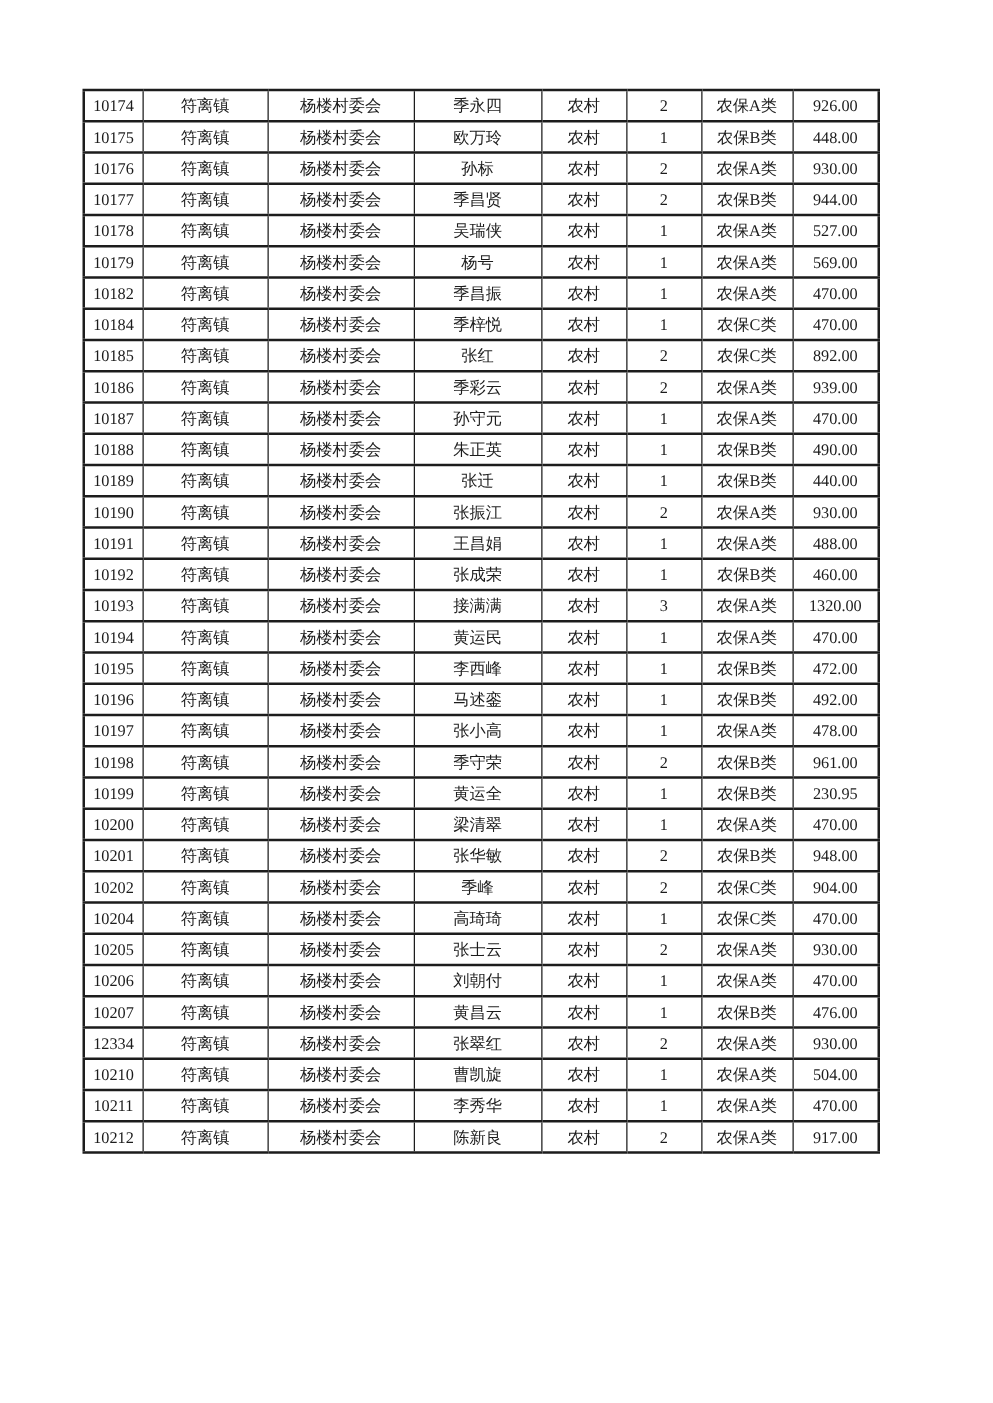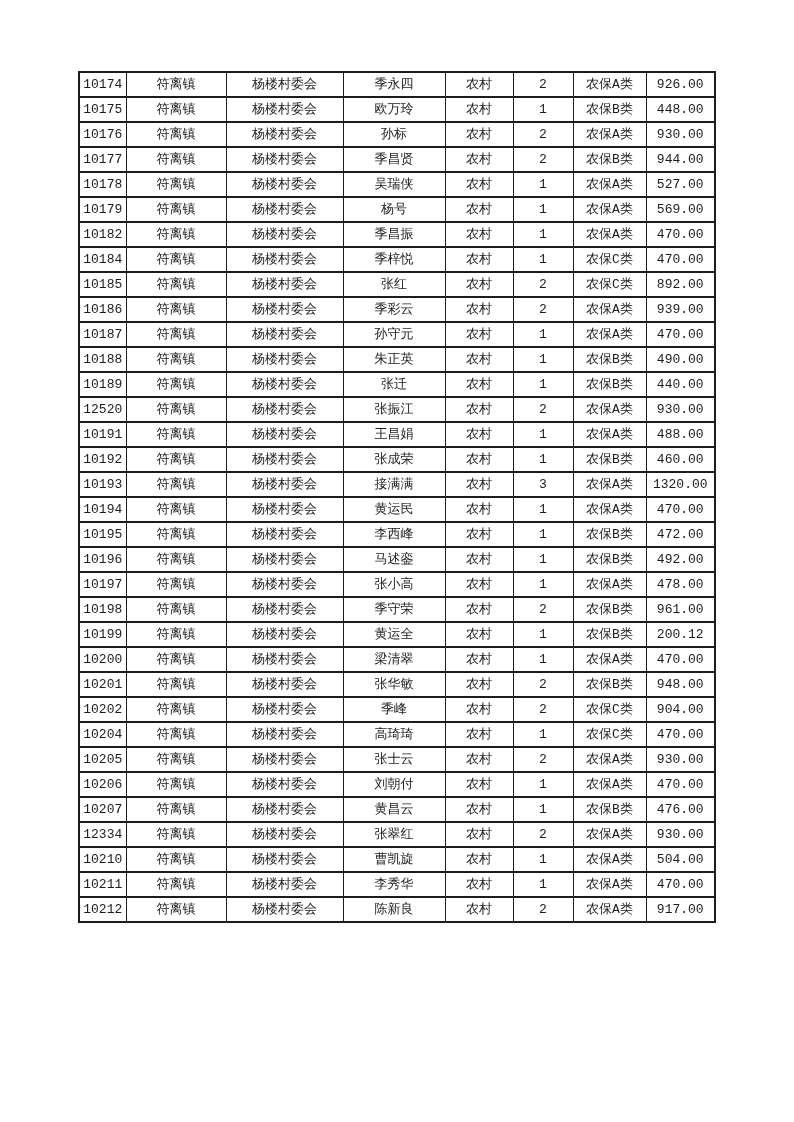--- a/index.html
+++ b/index.html
@@ -20,24 +20,23 @@
     background: #ffffff;
     overflow: hidden;
   }
   table.roster {
     position: absolute;
     left: 66px;
     top: 71px;
     width: 637px;
     border-collapse: collapse;
     table-layout: fixed;
-    font-family: Liberation Mono, monospace;
+    font-family: Liberation Serif, serif;
     font-size: 13px;
     color: #1c1c1c;
-    margin-left: 12px;
   }
   table.roster, table.roster td {
     border: 1px solid #1c1c1c;
     border-top-width: 2px;
     border-bottom-width: 2px;
   }
   table.roster {
     border: 2px solid #1c1c1c;
   }
   table.roster td {
@@ -199,21 +198,21 @@
           <td>10189</td>
           <td>符离镇</td>
           <td>杨楼村委会</td>
           <td>张迁</td>
           <td>农村</td>
           <td>1</td>
           <td>农保B类</td>
           <td>440.00</td>
         </tr>
         <tr>
-          <td>12520</td>
+          <td>10190</td>
           <td>符离镇</td>
           <td>杨楼村委会</td>
           <td>张振江</td>
           <td>农村</td>
           <td>2</td>
           <td>农保A类</td>
           <td>930.00</td>
         </tr>
         <tr>
           <td>10191</td>
@@ -296,21 +295,21 @@
           <td>961.00</td>
         </tr>
         <tr>
           <td>10199</td>
           <td>符离镇</td>
           <td>杨楼村委会</td>
           <td>黄运全</td>
           <td>农村</td>
           <td>1</td>
           <td>农保B类</td>
-          <td>200.12</td>
+          <td>230.95</td>
         </tr>
         <tr>
           <td>10200</td>
           <td>符离镇</td>
           <td>杨楼村委会</td>
           <td>梁清翠</td>
           <td>农村</td>
           <td>1</td>
           <td>农保A类</td>
           <td>470.00</td>

